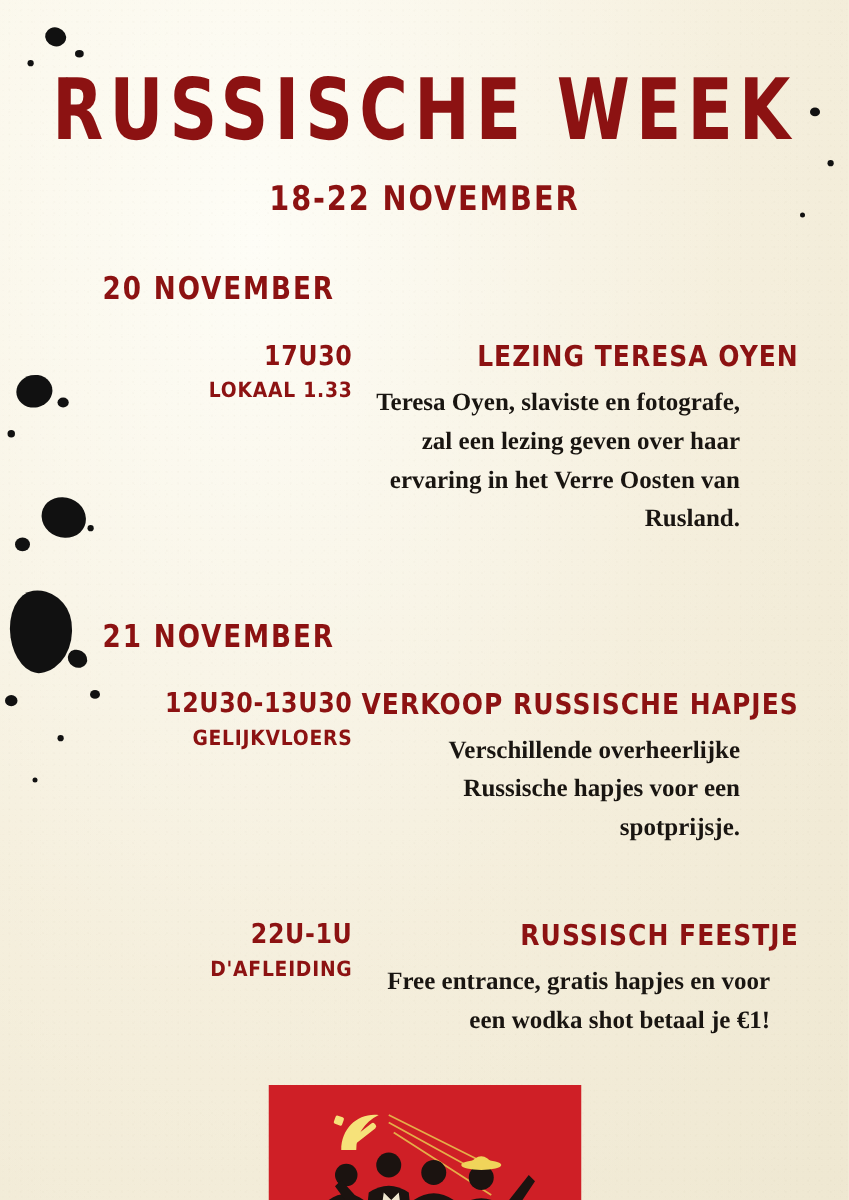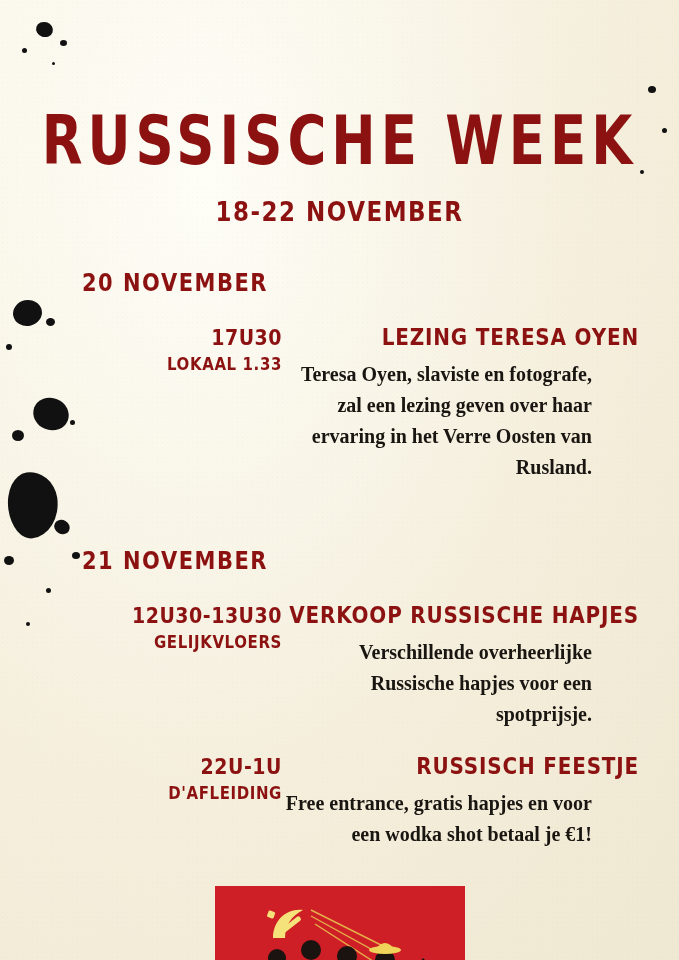--- a/index.html
+++ b/index.html
@@ -43,21 +43,21 @@
   }
 
   .content {
     position: relative;
     z-index: 5;
   }
 
   
   .title-block {
     text-align: center;
-    padding-top: 114px;
+    padding-top: 62px;
   }
   .main-title {
     font-family: "DejaVu Sans", sans-serif;
     font-weight: bold;
     font-size: 53px;
     letter-spacing: 5px;
     color: #8c1212;
     text-transform: uppercase;
     transform: scaleY(1.28);
     transform-origin: center;
@@ -236,21 +236,21 @@
       <div class="event-when">
         <div class="event-time">12U30-13U30</div>
         <div class="event-place">GELIJKVLOERS</div>
       </div>
       <div class="event-body">
         <div class="event-title">VERKOOP RUSSISCHE HAPJES</div>
         <p class="event-desc">Verschillende overheerlijke Russische hapjes voor een spotprijsje.</p>
       </div>
     </div>
 
-    <div class="event" style="margin-top:24px;">
+    <div class="event" style="margin-top:58px;gap:24px;">
       <div class="event-when">
         <div class="event-time">22U-1U</div>
         <div class="event-place">D'AFLEIDING</div>
       </div>
       <div class="event-body">
         <div class="event-title">RUSSISCH FEESTJE</div>
         <p class="event-desc">Free entrance, gratis hapjes en voor een wodka shot betaal je €1!</p>
       </div>
     </div>
 

